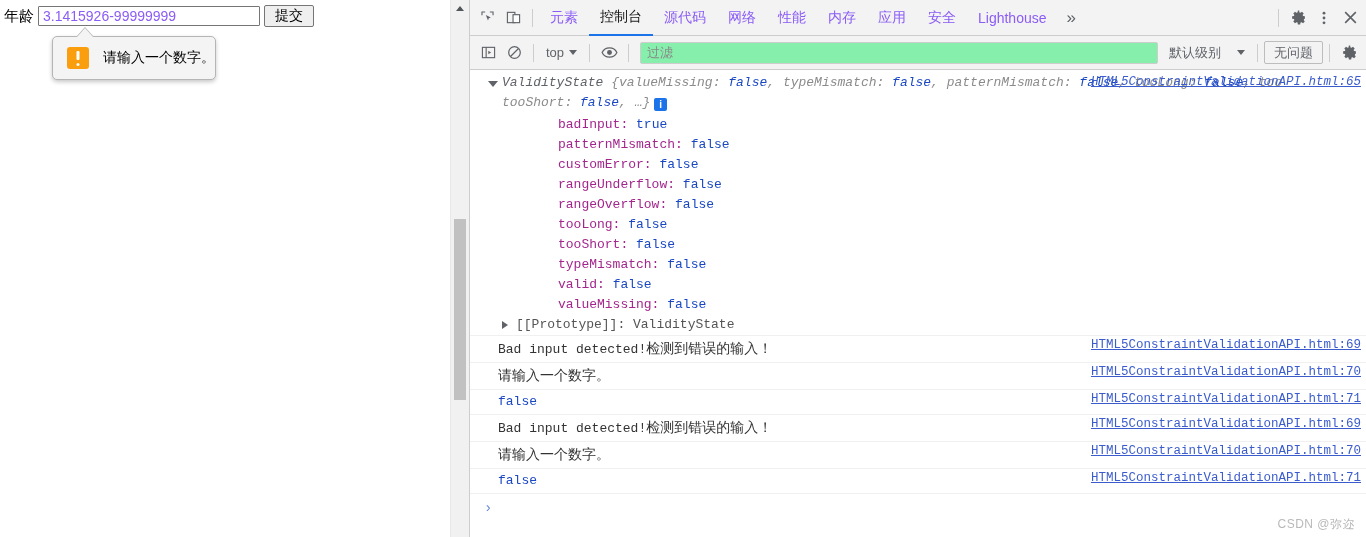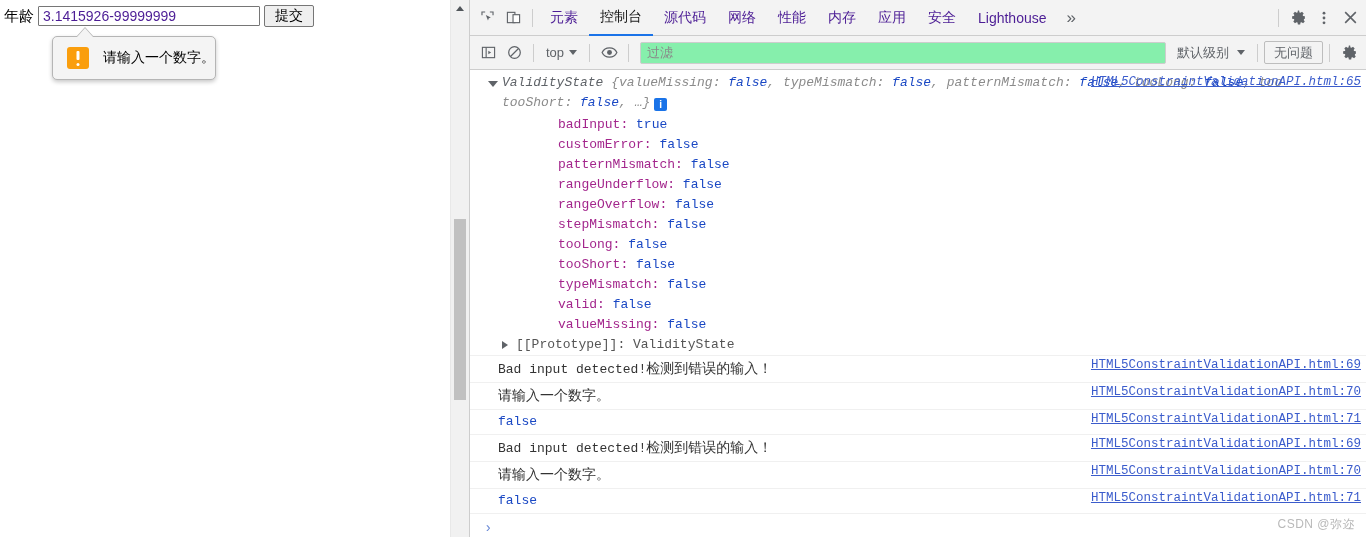--- a/index.html
+++ b/index.html
@@ -21,21 +21,21 @@
     display:flex;align-items:center;gap:4px;
   }
   .form-label{
     font-family:"Liberation Sans", sans-serif;
     font-size:15px;color:#000;line-height:20px;
   }
   .age-input{
     width:222px;height:20px;box-sizing:border-box;
     border:1px solid #767676;border-radius:1px;
     padding:1px 4px;font-family:"Liberation Sans", sans-serif;
-    font-size:14px;color:#4c1d95;background:#fff;outline:none;
+    font-size:14px;color:#8b5cf6;background:#fff;outline:none;
   }
   .submit-btn{
     height:22px;box-sizing:border-box;
     padding:1px 10px;
     border:1px solid #767676;border-radius:2px;
     background:#efefef;
     font-family:"Liberation Sans", sans-serif;font-size:14px;color:#000;
     cursor:pointer;
   }
 
@@ -104,21 +104,21 @@
   }
   .icon-btn{
     width:26px;height:26px;display:flex;align-items:center;justify-content:center;
     cursor:pointer;flex:none;color:#5f6368;
   }
   .icon-btn svg{display:block;}
   .vsep{width:1px;height:18px;background:#cdcdcd;margin:0 6px;flex:none;}
   .tabs{display:flex;align-items:stretch;height:36px;}
   .tab{
     display:flex;align-items:center;padding:0 11px;height:36px;
-    font-family:"Liberation Sans", sans-serif;font-size:14px;color:#4c1d95;
+    font-family:"Liberation Sans", sans-serif;font-size:14px;color:#8b5cf6;
     cursor:pointer;box-sizing:border-box;white-space:nowrap;
   }
   .tab.active{color:#1a1a1a;border-bottom:2px solid #1a73e8;}
   .tab.more{font-size:17px;color:#5f6368;padding:0 9px;}
   .spacer{flex:1;}
 
   .dt-filterbar{
     height:34px;flex:none;display:flex;align-items:center;
     background:#f3f3f3;border-bottom:1px solid #cdcdcd;
     padding:0 5px;box-sizing:border-box;
@@ -132,21 +132,21 @@
     border-top:5px solid #5f6368;
   }
   .filter-input{
     flex:1;height:22px;box-sizing:border-box;margin:0 5px;
     border:1px solid #cdcdcd;border-radius:2px;background:#86efac;
     padding:0 6px;font-family:"Liberation Sans", sans-serif;font-size:13px;color:#333;
     outline:none;
   }
   .filter-input::placeholder{color:#8a8a8a;}
   .level-select{
-    display:flex;align-items:center;gap:8px;padding:0 6px;height:22px;
+    display:flex;align-items:center;gap:16px;padding:0 6px;height:22px;
     font-family:"Liberation Sans", sans-serif;font-size:13px;color:#5f6368;cursor:pointer;white-space:nowrap;
   }
   .pill{
     display:flex;align-items:center;height:21px;padding:0 9px;
     border:1px solid #bdbdbd;border-radius:2px;background:#f3f3f3;
     font-family:Liberation Serif, serif;font-size:13px;color:#5f6368;
     cursor:pointer;white-space:nowrap;
   }
 
   
@@ -345,25 +345,24 @@
     <div class="console-body">
 
       <div>
         <div class="obj-head">
           <span class="tri"></span>
           <span class="src">HTML5ConstraintValidationAPI.html:65</span>
           <span class="cls">ValidityState</span><span class="key-it"> {</span><span class="key-it">valueMissing: </span><span class="val-it">false</span><span class="key-it">, </span><span class="key-it">typeMismatch: </span><span class="val-it">false</span><span class="key-it">, </span><span class="key-it">patternMismatch: </span><span class="val-it">false</span><span class="key-it">, </span><span class="key-it">tooLong: </span><span class="val-it">false</span><span class="key-it">, too</span><br><span class="key-it">tooShort: </span><span class="val-it">false</span><span class="key-it">, …}</span><span class="info-badge">i</span>
         </div>
 
         <div class="prop"><span class="pk">badInput:</span> <span class="pv">true</span></div>
+        <div class="prop"><span class="pk">patternMismatch:</span> <span class="pv">false</span></div>
         <div class="prop"><span class="pk">customError:</span> <span class="pv">false</span></div>
-        <div class="prop"><span class="pk">patternMismatch:</span> <span class="pv">false</span></div>
         <div class="prop"><span class="pk">rangeUnderflow:</span> <span class="pv">false</span></div>
         <div class="prop"><span class="pk">rangeOverflow:</span> <span class="pv">false</span></div>
-        <div class="prop"><span class="pk">stepMismatch:</span> <span class="pv">false</span></div>
         <div class="prop"><span class="pk">tooLong:</span> <span class="pv">false</span></div>
         <div class="prop"><span class="pk">tooShort:</span> <span class="pv">false</span></div>
         <div class="prop"><span class="pk">typeMismatch:</span> <span class="pv">false</span></div>
         <div class="prop"><span class="pk">valid:</span> <span class="pv">false</span></div>
         <div class="prop"><span class="pk">valueMissing:</span> <span class="pv">false</span></div>
 
         <div class="proto">
           <span class="tri2"></span>
           <span>[[Prototype]]: ValidityState</span>
         </div>

